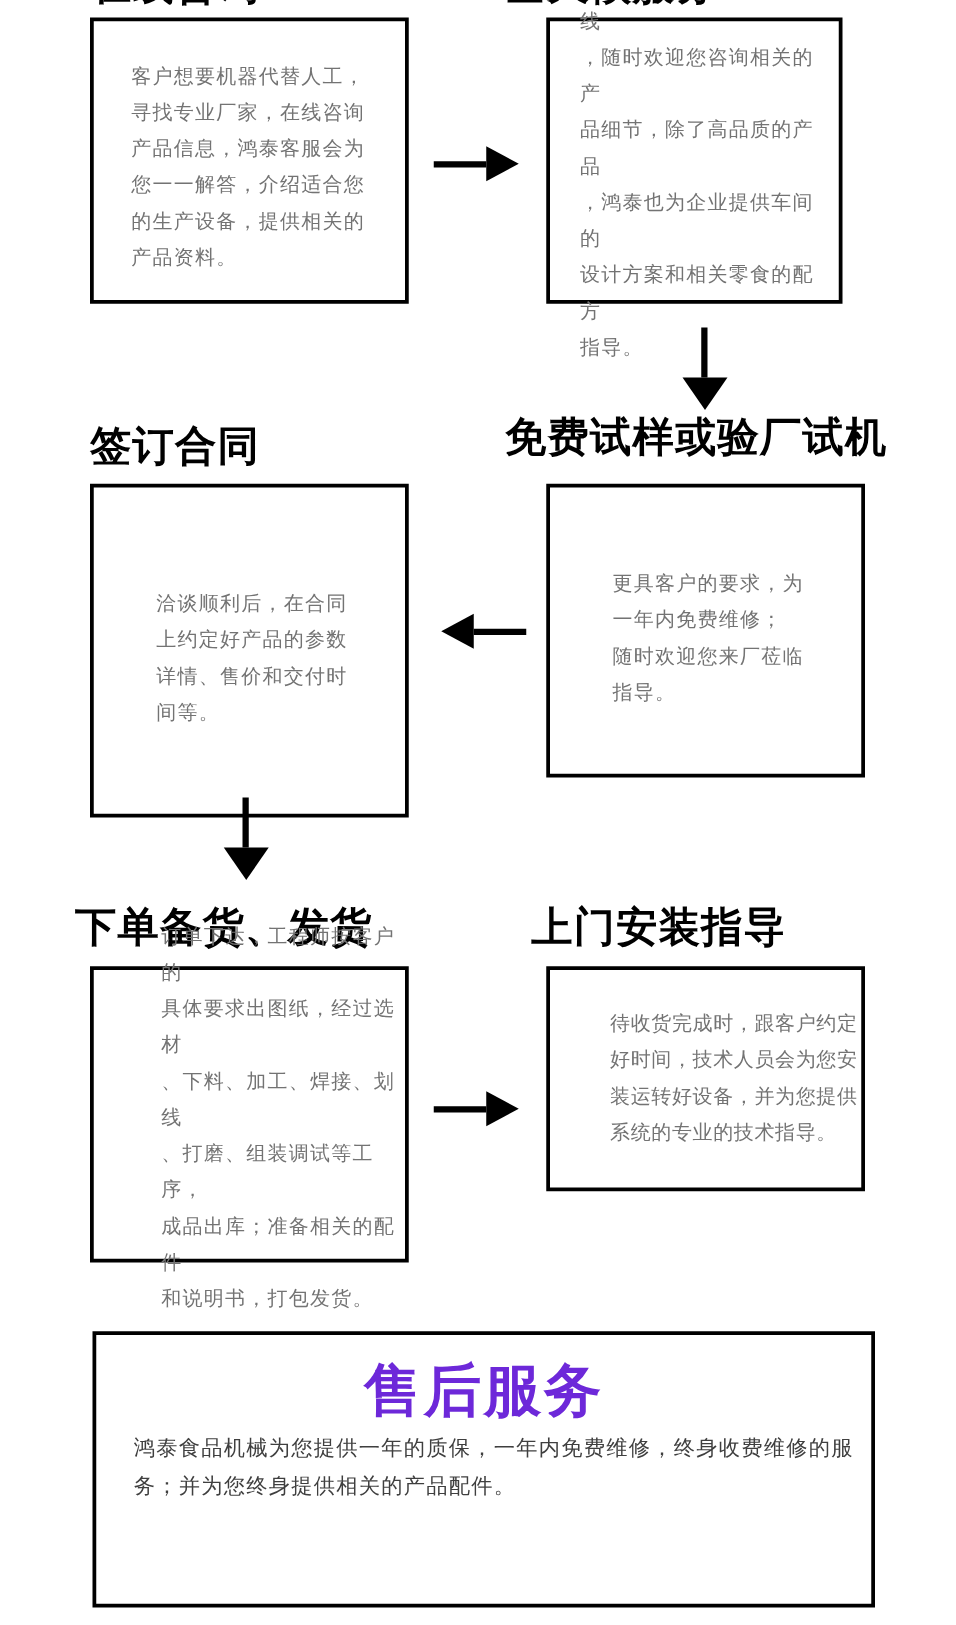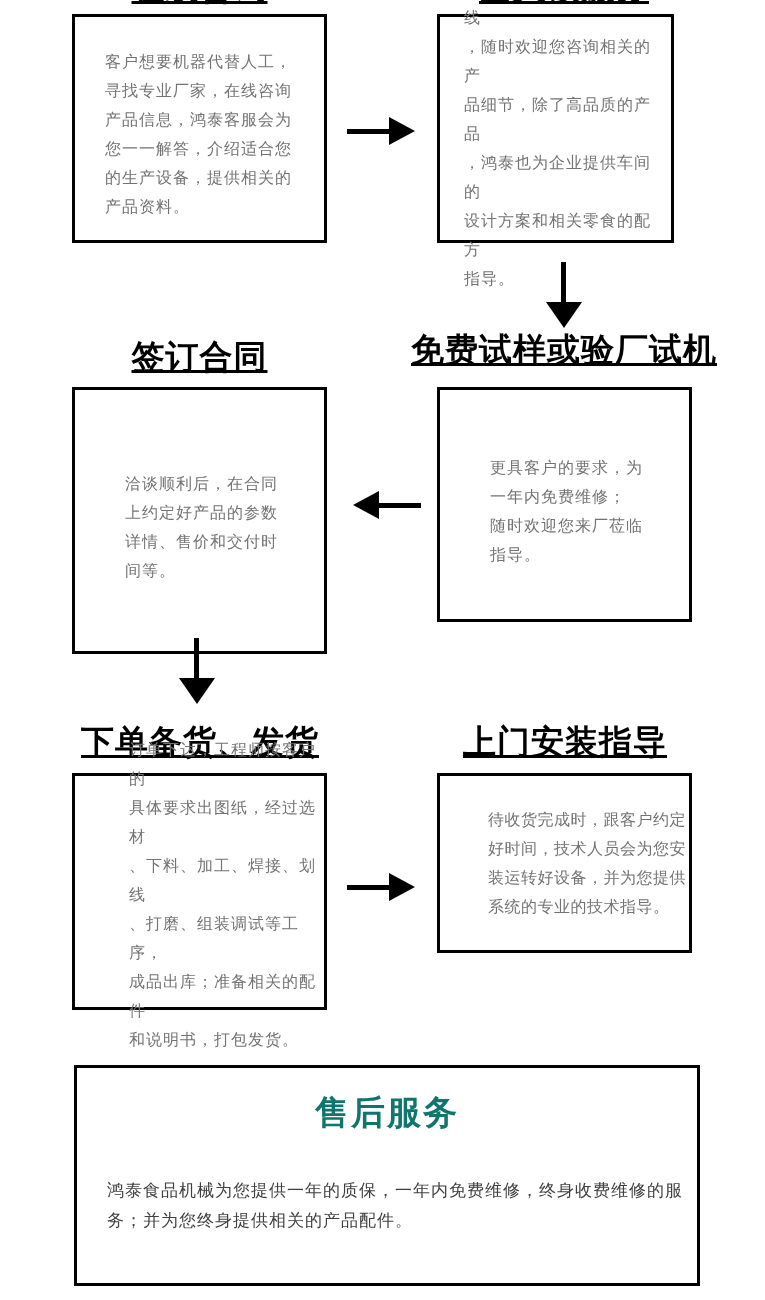--- a/index.html
+++ b/index.html
@@ -22,55 +22,53 @@
   .ftext{
     white-space:pre-line;
     font-size:16px;
     line-height:29px;
     letter-spacing:1px;
     color:#737373;
   }
   
   .ftitle{
     position:absolute;
-    text-align:center;
     font-size:33px;
     line-height:40px;
     font-weight:700;
     color:#000;
     letter-spacing:1px;
     white-space:nowrap;
-    text-decoration:underline;
   }
   
   .arr-h{position:absolute;display:flex;align-items:center;}
   .arr-h .shaft{flex:1;height:5px;background:#000;}
   .head-r{width:0;height:0;border-top:14px solid transparent;border-bottom:14px solid transparent;border-left:26px solid #000;}
   .head-l{width:0;height:0;border-top:14px solid transparent;border-bottom:14px solid transparent;border-right:26px solid #000;}
   .arr-v{position:absolute;display:flex;flex-direction:column;align-items:center;}
   .arr-v .vshaft{width:5px;flex:1;background:#000;}
   .head-d{width:0;height:0;border-left:18px solid transparent;border-right:18px solid transparent;border-top:26px solid #000;}
   
   .asbox{
     position:absolute;
     border:3px solid #000;
     background:#fff;
     box-sizing:border-box;
   }
   .astitle{
     margin-top:24px;
     text-align:center;
-    font-size:34px;
+    font-size:46px;
     line-height:40px;
     font-weight:700;
-    color:#0f766e;
+    color:#6d28d9;
     letter-spacing:2px;
   }
   .astext{
-    margin-top:44px;
+    margin-top:12px;
     padding:0 10px 0 30px;
     white-space:pre-line;
     font-size:17px;
     line-height:30px;
     letter-spacing:1px;
     color:#3f3f3f;
   }
 </style>
 </head>
 <body>

